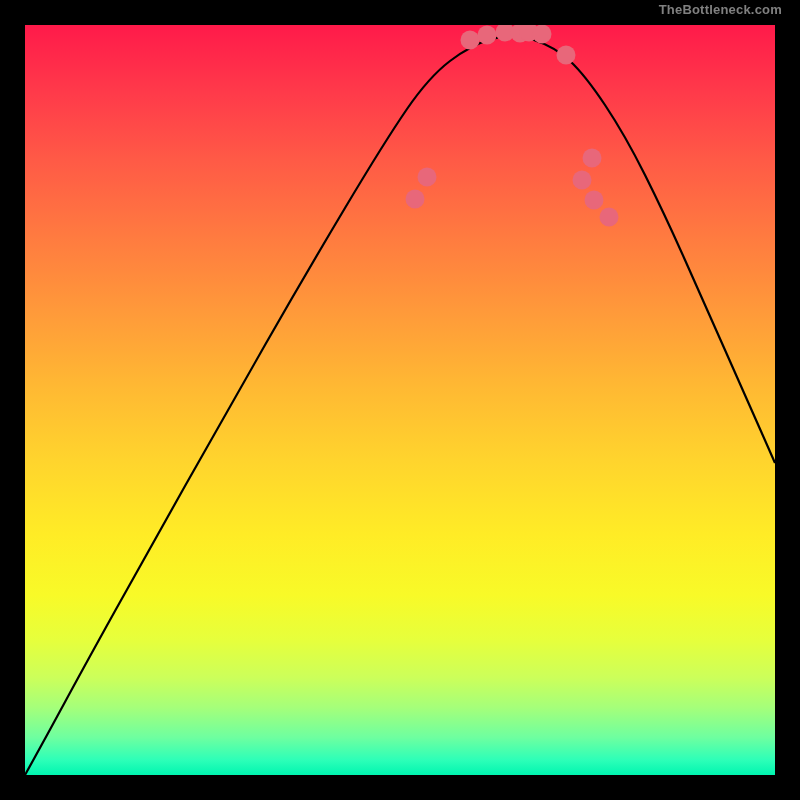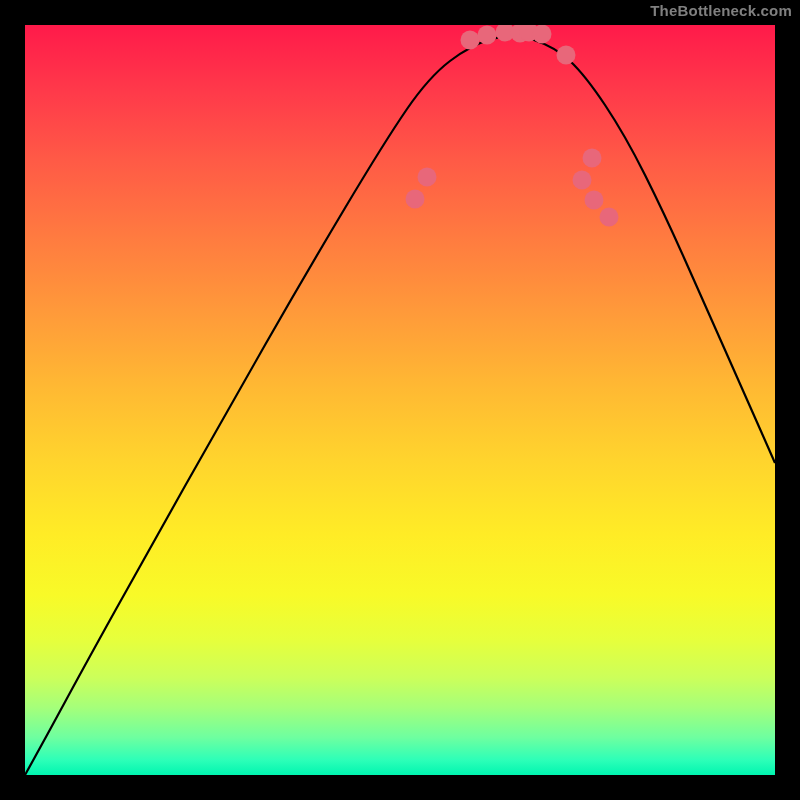--- a/index.html
+++ b/index.html
@@ -41,23 +41,23 @@
   }
   svg.plot {
     position: absolute;
     inset: 0;
     width: 750px;
     height: 750px;
   }
   .watermark {
     position: absolute;
     top: 2px;
-    right: 8px;
+    right: 18px;
     font-family: Arial, Helvetica, sans-serif;
-    font-size: 15px;
+    font-size: 13px;
     font-weight: bold;
     color: #808080;
     letter-spacing: 0.2px;
     text-align: right;
   }
 </style>
 </head>
 <body>
 
 <div class="frame">

